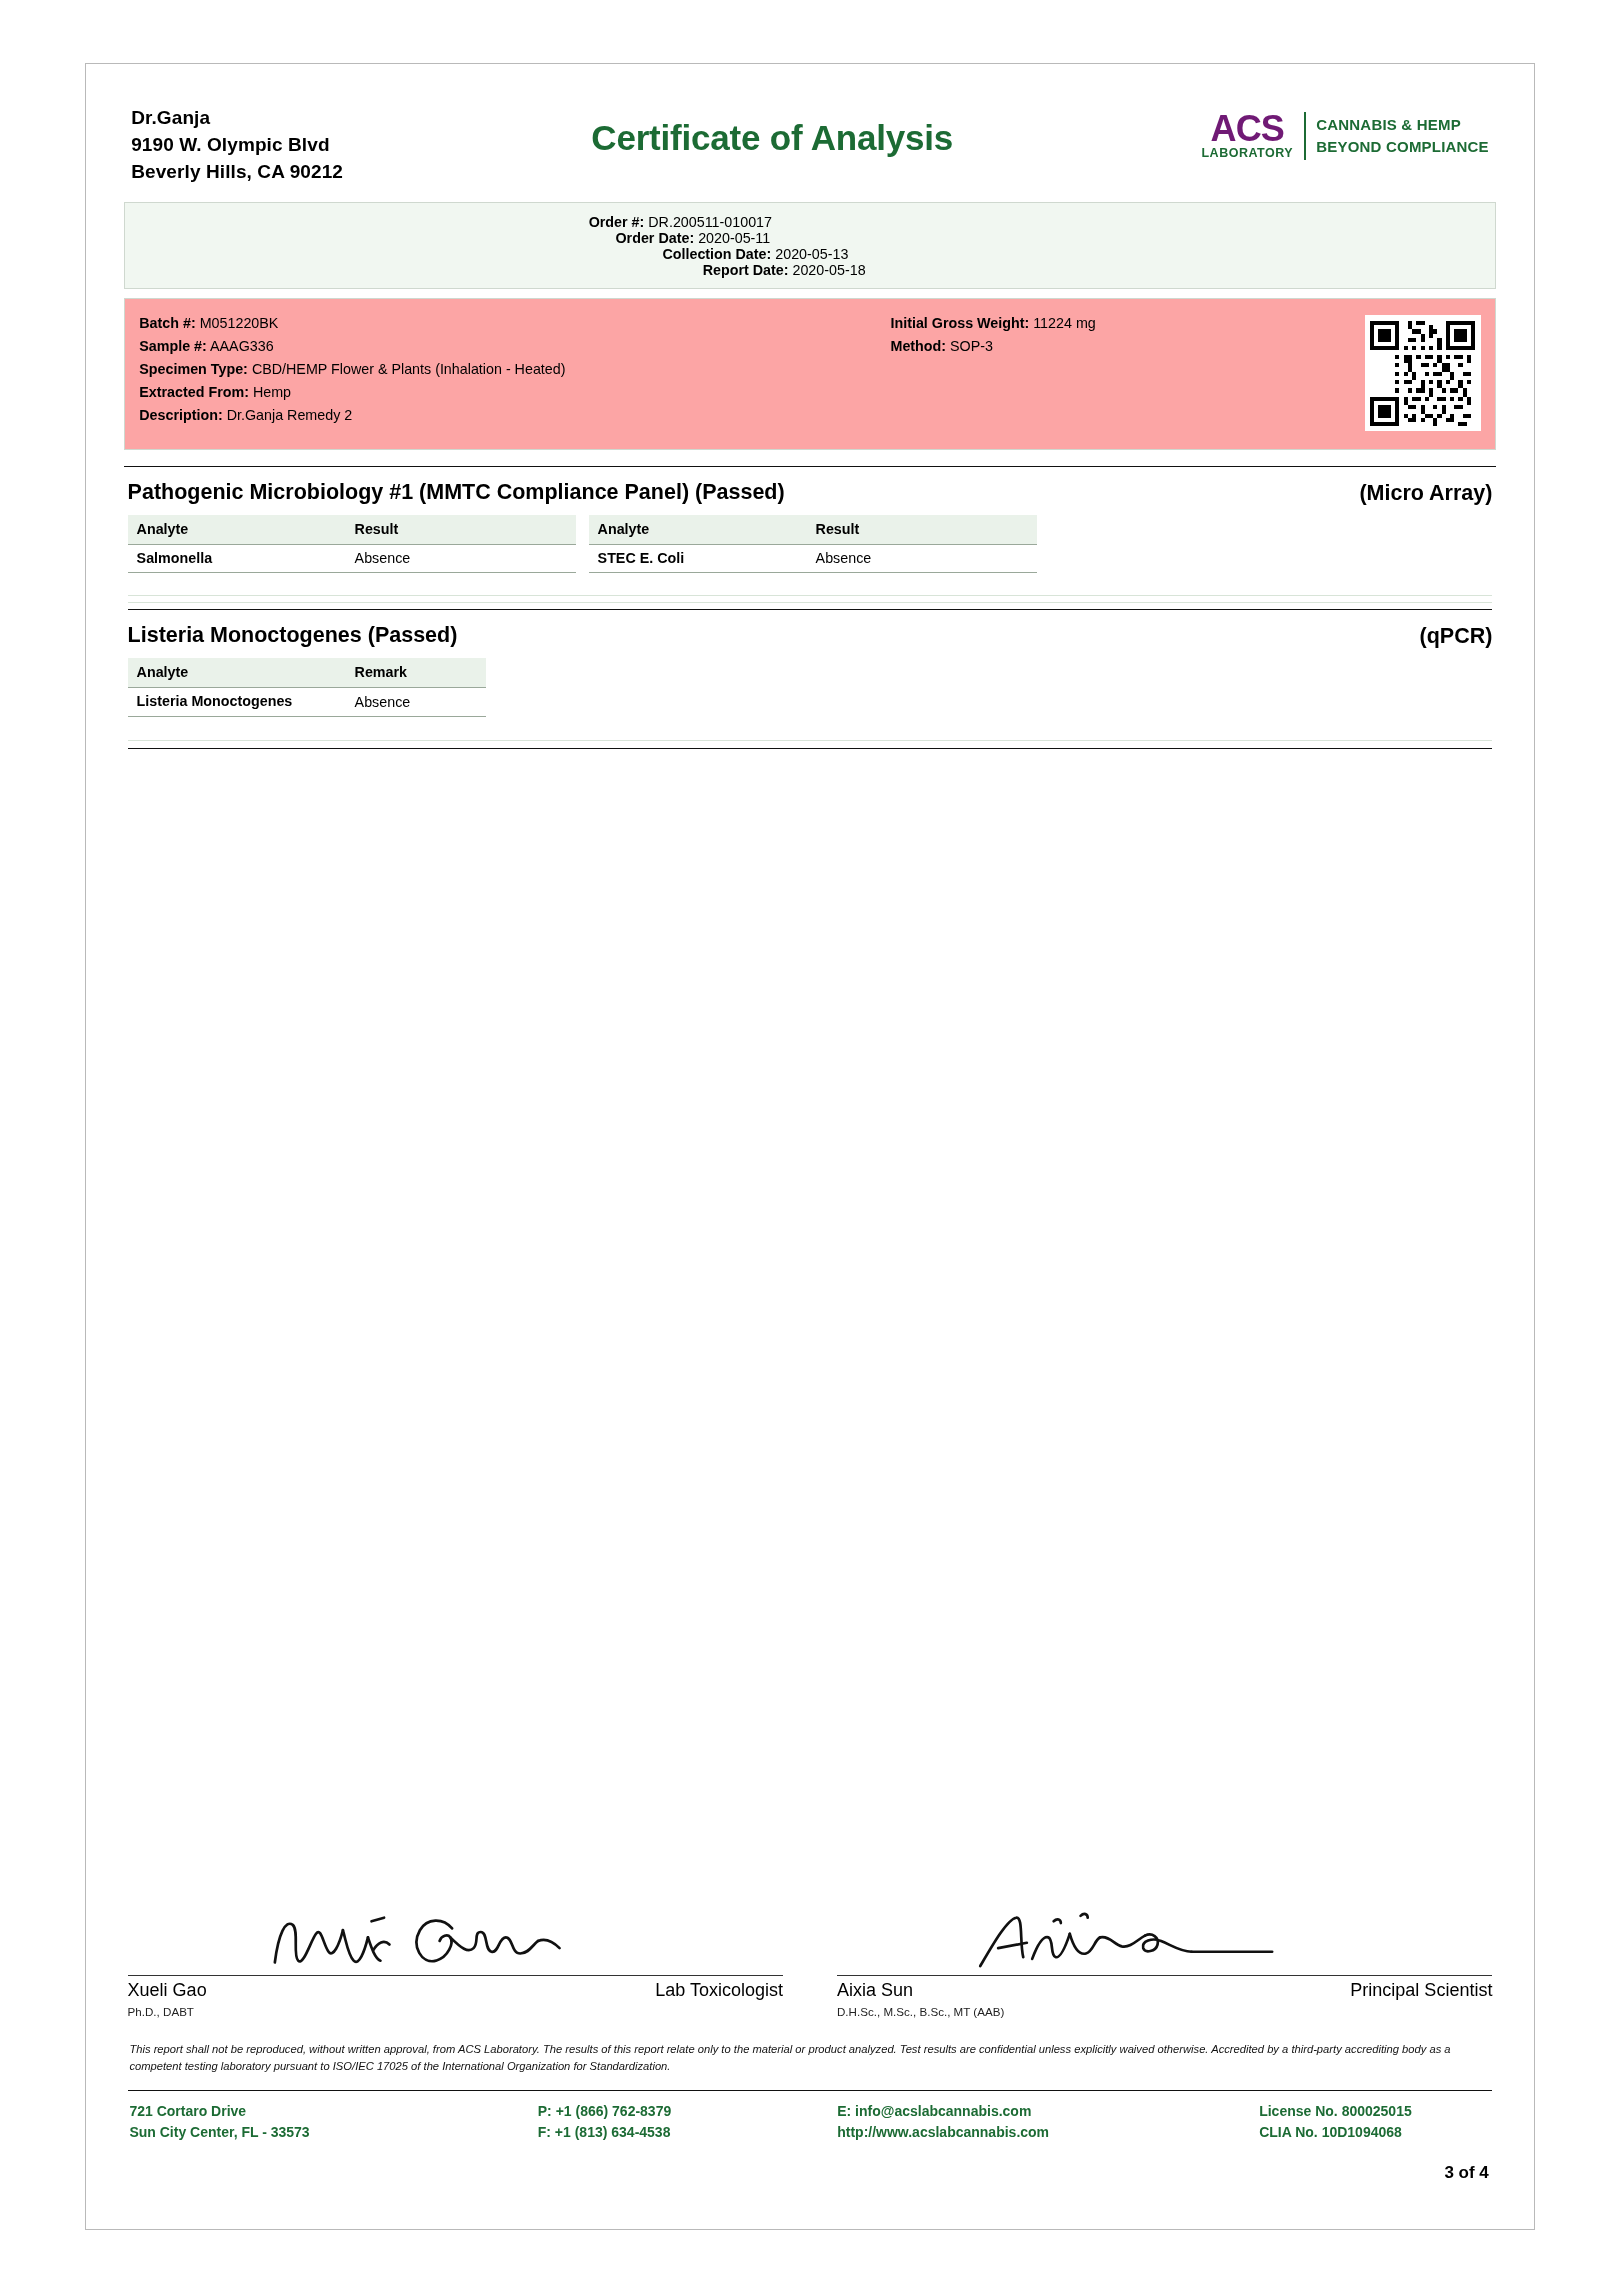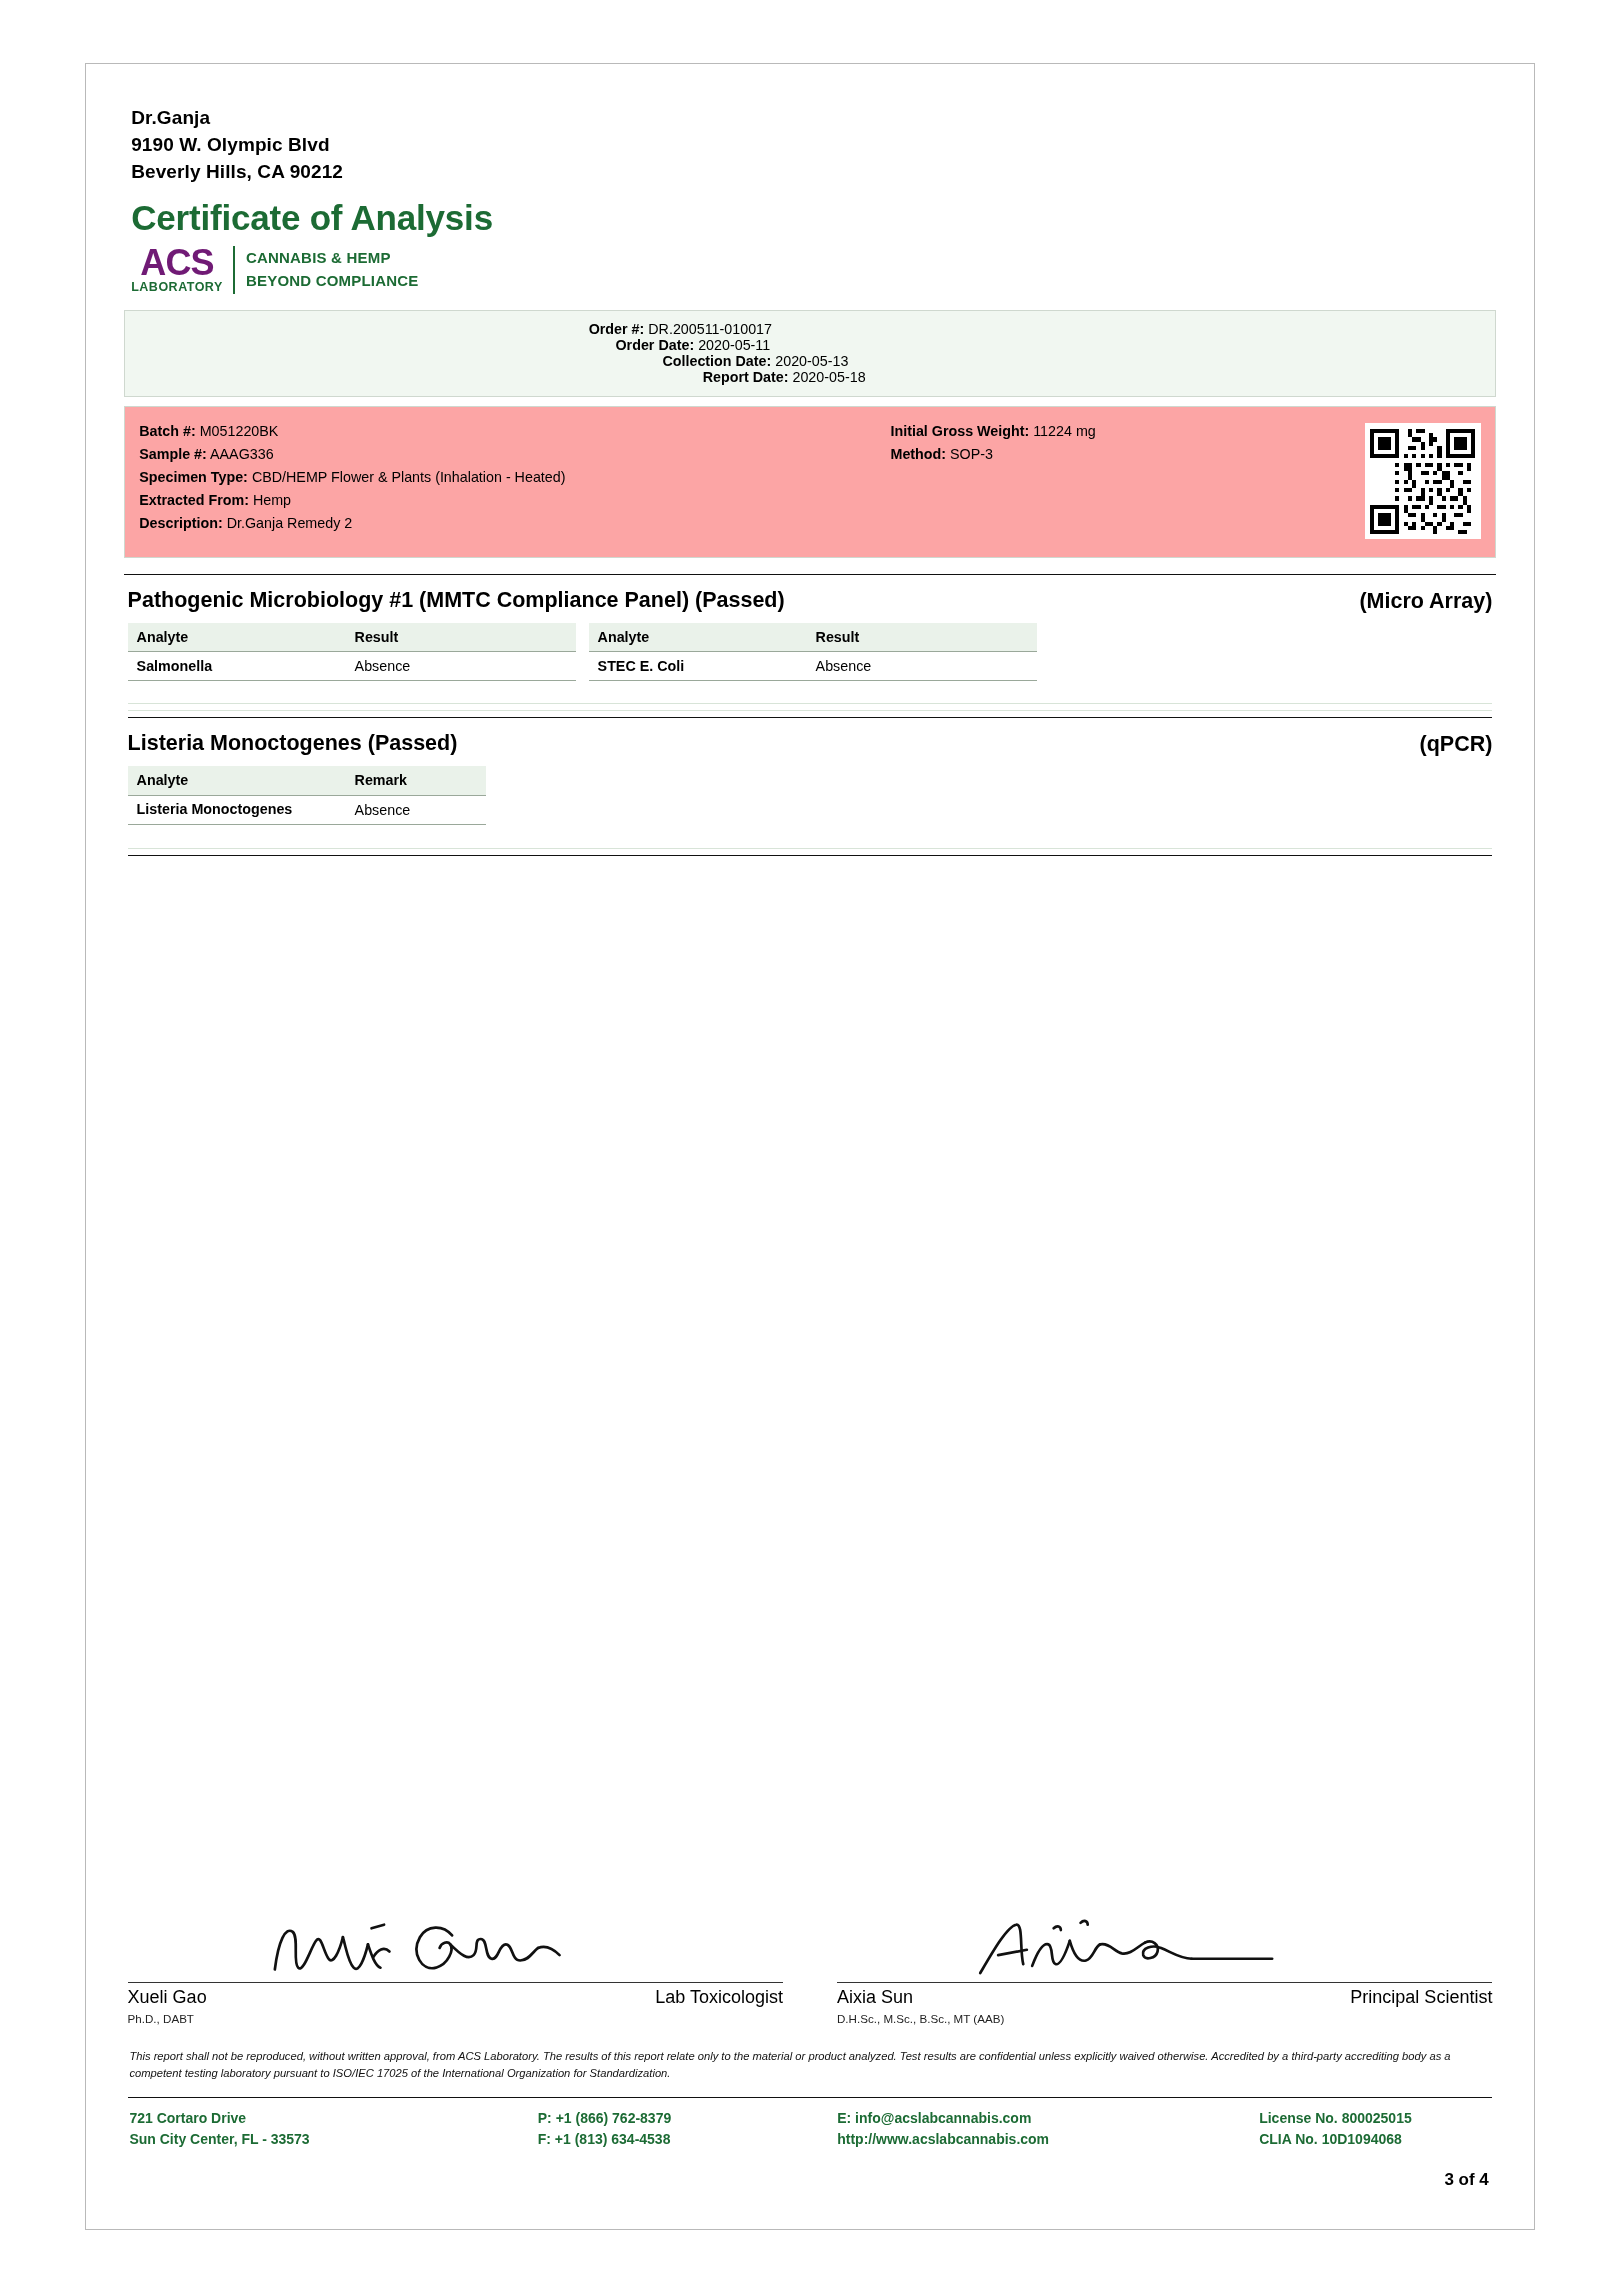--- a/index.html
+++ b/index.html
@@ -27,21 +27,20 @@
     padding: 32px 38px 0 38px;
     position: relative;
   }
 
   
   .header {
     display: flex;
     align-items: flex-start;
     justify-content: space-between;
     padding: 9px 7.2px 16px 7.2px;
-    flex-direction: column;
   }
   .company {
     font-size: 19px;
     font-weight: bold;
     line-height: 1.42;
     letter-spacing: 0.1px;
   }
   .coa-title {
     flex: 1;
     text-align: center;
@@ -191,21 +190,21 @@
 
   .after-rules { padding: 23px 3.6px 0 3.6px; }
   .after-rules .r1 { border-top: 0.9px solid #d8e4d8; margin-bottom: 6.3px; }
   .after-rules .r2 { border-top: 1.8px solid #111; }
 
   
   .footer-area {
     position: absolute;
     left: 38px;
     right: 38px;
-    bottom: 39px;
+    bottom: 46px;
   }
   .signatures {
     display: flex;
     gap: 54px;
     padding: 0 3.6px;
   }
   .sig-block { flex: 1; }
   .sig-img { height: 77px; position: relative; }
   .sig-line { border-bottom: 0.9px solid #333; }
   .sig-row {

